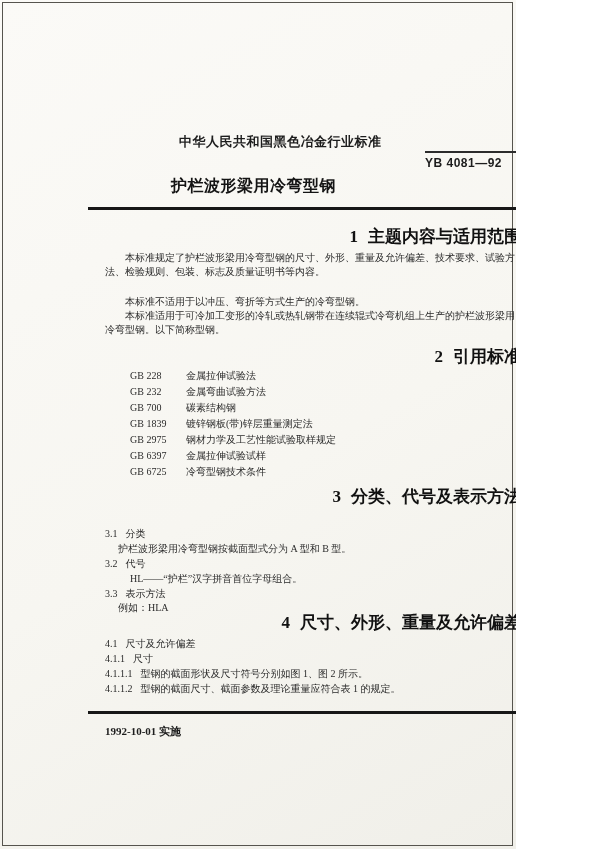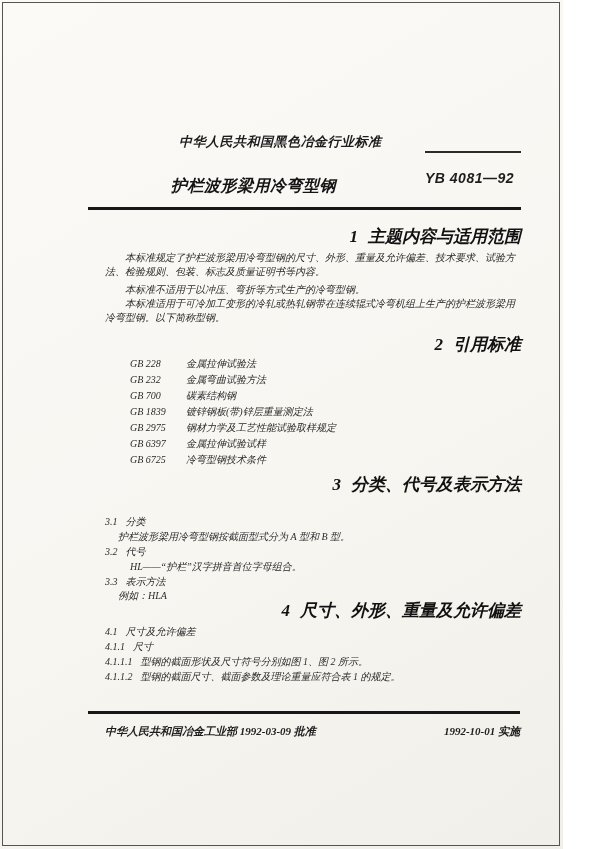--- a/index.html
+++ b/index.html
@@ -6,45 +6,44 @@
   * { box-sizing: border-box; margin: 0; padding: 0; }
   html, body { width: 600px; height: 849px; }
   body {
     background: #ffffff;
     font-family: "Liberation Serif", "DejaVu Serif", serif;
     color: #2b2b2b;
     -webkit-font-smoothing: antialiased;
   }
   .scan {
     position: relative;
-    width: 563px;
+    width: 516px;
     height: 849px;
     background: linear-gradient(150deg, #fbfaf7 0%, #f7f6f1 55%, #f0efe9 100%);
     overflow: hidden;
-    font-style: italic;
   }
   .scan-frame {
     position: absolute;
     top: 2px; left: 2px; right: 3px; bottom: 3px;
     border: 1px solid #56544e;
     pointer-events: none;
   }
   .std-class {
     position: absolute;
     top: 133px; left: 179px;
     font-size: 13px; font-weight: bold; letter-spacing: 0.5px;
     color: #1d1d1d;
   }
   .std-code {
     position: absolute;
     top: 151px; left: 425px; width: 96px;
     border-top: 2px solid #2c2c2c;
-    padding-top: 17px;
+    padding-top: 3px;
     font-family: "Liberation Sans", sans-serif;
-    font-size: 14px; font-weight: bold; letter-spacing: 0.5px;
+    font-size: 12px; font-weight: bold; letter-spacing: 0.5px;
     color: #1d1d1d;
   }
   .doc-title {
     position: absolute;
     top: 176px; left: 171px;
     font-size: 16px; font-weight: bold; letter-spacing: 0.5px;
     color: #141414;
     text-align: center;
   }
   .rule { position: absolute; background: #171717; height: 3px; }
@@ -53,21 +52,21 @@
 
   .content {
     position: absolute;
     top: 230px; left: 105px; width: 416px;
     font-size: 10px; line-height: 14px; color: #2b2b2b;
   }
   .sec-h { font-size: 17px; font-weight: bold; line-height: 14px; color: #111; text-align: right; }
   .sec-h .num { margin-right: 10px; }
   #sec1-h { margin-bottom: 7px; }
   .body-p { text-indent: 20px; }
-  #p1 { margin-bottom: 4px; }
+  #p1 { margin-bottom: 16px; }
   #p2 { margin-bottom: 1px; }
   #sec2-h { margin-top: 13px; margin-bottom: 4px; }
   .ref-list { margin-left: 25px; line-height: 16px; }
   .ref-code { display: inline-block; width: 56px; }
   #sec3-h { margin-top: 10px; margin-bottom: 22px; }
   .clause { line-height: 15px; }
   .clause .num { margin-right: 8px; }
   .ind1 { padding-left: 13px; }
   .ind2 { padding-left: 25px; }
   .wrap2 { line-height: 13px; text-indent: 13px; }
@@ -149,16 +148,15 @@
     </div>
     <div class="clause">
       <span class="num">4.1.1.2</span><span>型钢的截面尺寸、截面参数及理论重量应符合表 1 的规定。</span>
     </div>
 
   </div>
 
   <div class="rule rule-bottom"></div>
 
   <div class="footer">
-    <span>中华人民共和国冶金工业部 1992-03-09 批准</span>
     <span>1992-10-01 实施</span>
   </div>
 </div>
 
 </body></html>

